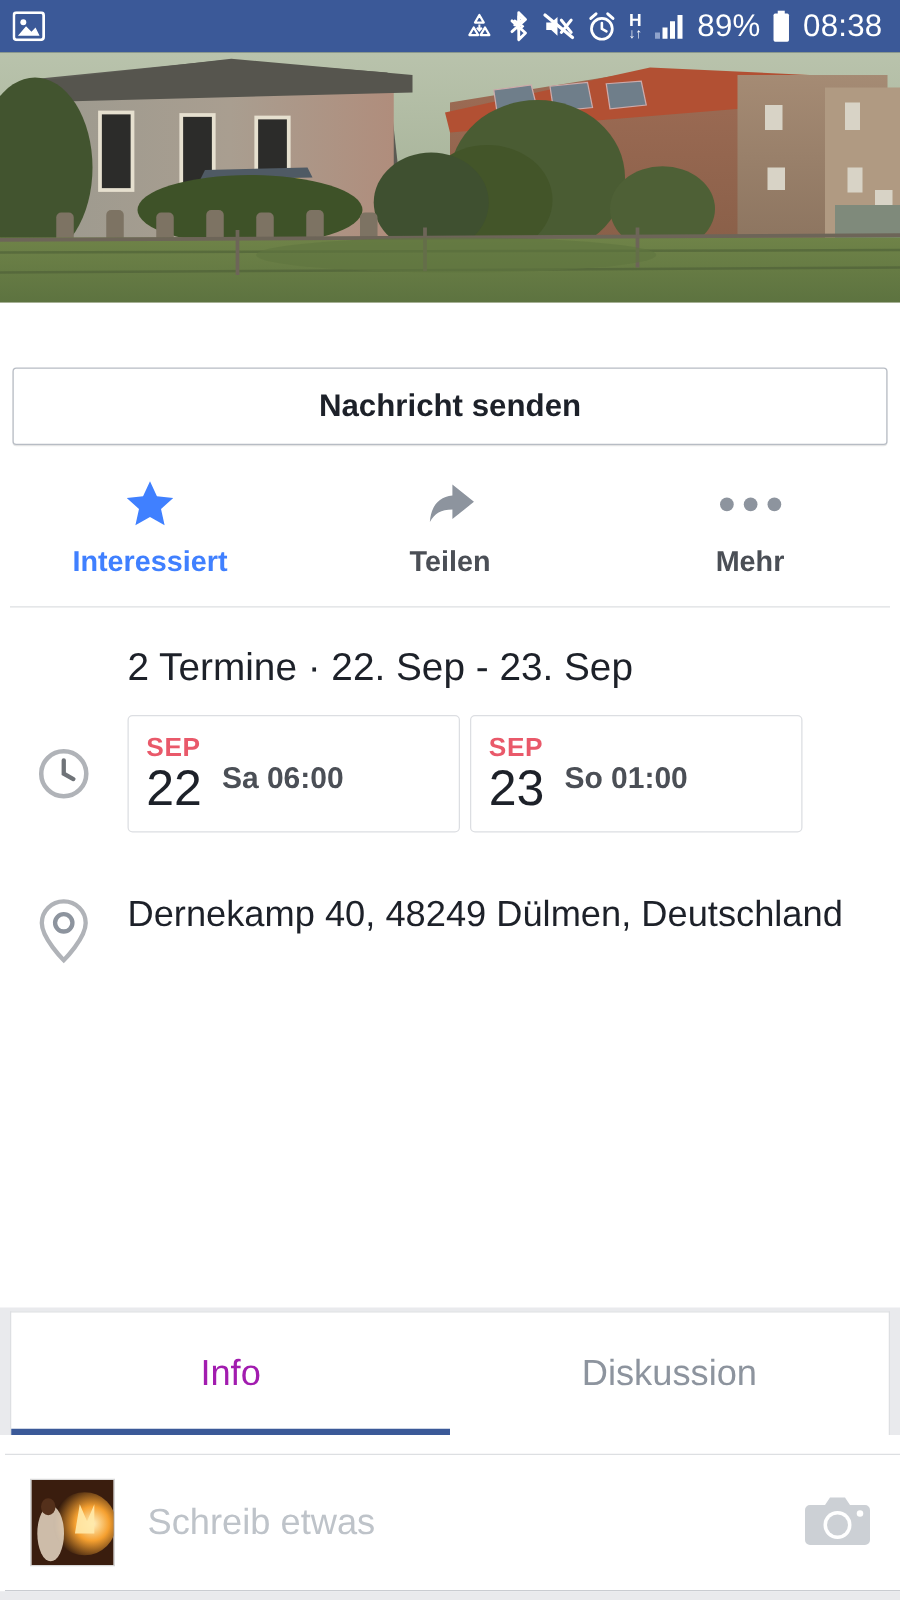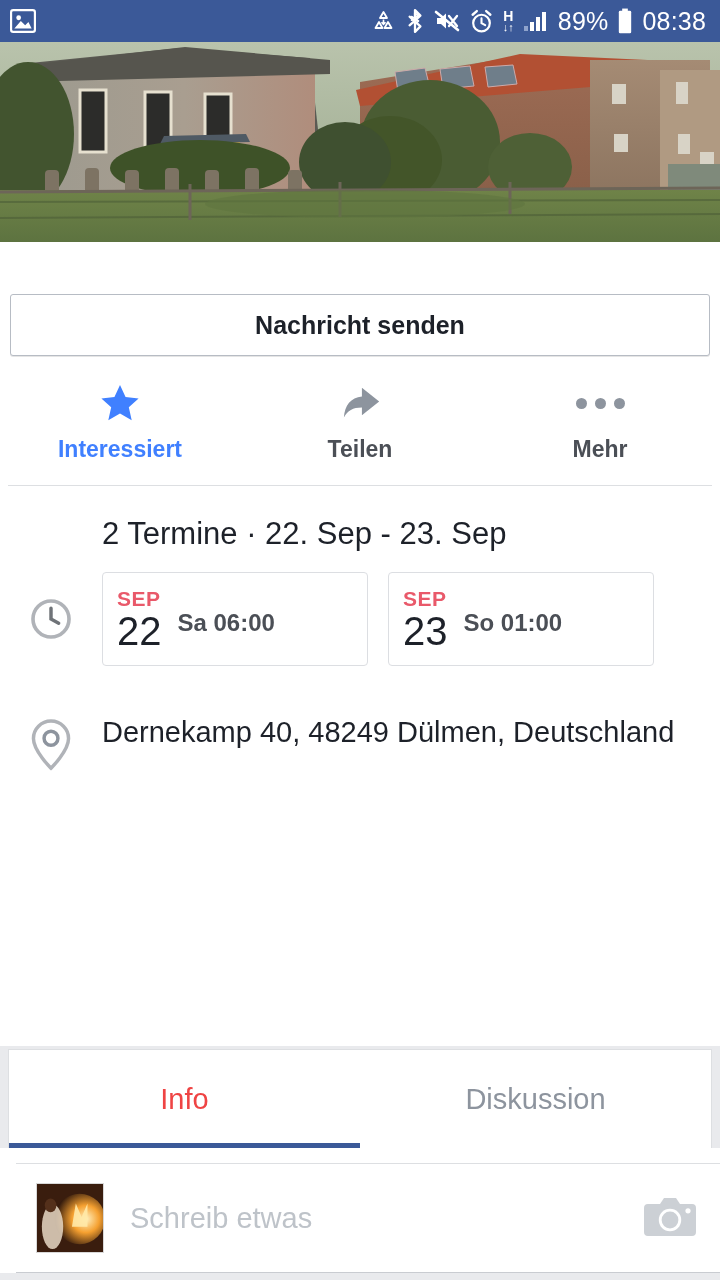--- a/index.html
+++ b/index.html
@@ -66,21 +66,21 @@
   .dots { display: flex; gap: 8px; align-items: center; }
   .dots i { width: 11px; height: 11px; border-radius: 50%; background: #8d949e; display: block; }
 
   .divider { height: 1px; background: #dddfe2; margin: 0 8px; }
 
   
   .dates-section { padding: 30px 0 0 0; }
   .dates-heading { font-size: 31px; color: #1d2129; font-weight: 300; padding: 0 22px 0 102px; }
   .dates-row { display: flex; align-items: center; padding: 20px 0 0 0; }
   .clock-col { width: 102px; display: flex; justify-content: center; align-items: center; }
-  .date-cards { display: flex; gap: 20px; }
+  .date-cards { display: flex; gap: 8px; }
   .date-card {
     width: 266px; height: 94px; border: 1px solid #dcdee2; border-radius: 4px;
     background: #fff; display: flex; align-items: center; padding: 0 14px; cursor: pointer;
   }
   .dc-left { display: flex; flex-direction: column; align-items: flex-start; line-height: 1; }
   .dc-mon { font-size: 21px; color: #e9596a; font-weight: bold; letter-spacing: 0.5px; }
   .dc-day { font-size: 40px; color: #1d2129; font-weight: 300; margin-top: 2px; }
   .dc-when { font-size: 24px; color: #4b4f56; font-weight: bold; margin-left: 16px; margin-top: 8px; }
 
   
@@ -88,25 +88,25 @@
   .loc-icon-col { width: 102px; display: flex; justify-content: center; padding-top: 6px; }
   .loc-text { font-size: 29px; color: #1d2129; line-height: 1.38; font-weight: 300; }
 
   
   .tabs-wrap { position: absolute; left: 0; right: 0; top: 1046px; height: 102px;
                background: #e9eaed; padding: 3px 8px 0 8px; }
   .tabs { display: flex; height: 99px; background: #fff; border: 1px solid #dddfe2;
           border-bottom: none; position: relative; }
   .tab { flex: 1; display: flex; align-items: center; justify-content: center;
          font-size: 29px; color: #8d949e; cursor: pointer; font-weight: 300; }
-  .tab.active { color: #ef4444; }
+  .tab.active { color: #a21caf; }
   .tab-underline { position: absolute; bottom: 0; left: 0; width: 50%; height: 5px; background: #3b5998; }
 
   
-  .composer { position: absolute; left: 16px; right: 0; top: 1163px; height: 110px;
+  .composer { position: absolute; left: 4px; right: 0; top: 1163px; height: 110px;
               background: #fff; border-top: 1px solid #dddfe2; border-bottom: 1px solid #c9ccd1;
               display: flex; align-items: center; padding: 0 24px 0 20px; }
   .avatar { width: 68px; height: 70px; border: 1px solid #d8d8d8; flex: 0 0 68px; overflow: hidden; }
   .avatar svg { display: block; width: 100%; height: 100%; }
   .composer-input { flex: 1; margin-left: 26px; font-size: 29px; color: #bec3c9; font-weight: 300; }
   .cam { margin-left: auto; }
   .bottom-strip { position: absolute; left: 0; right: 0; top: 1273px; height: 7px; background: #e9eaed; }
 </style>
 </head>
 <body>

